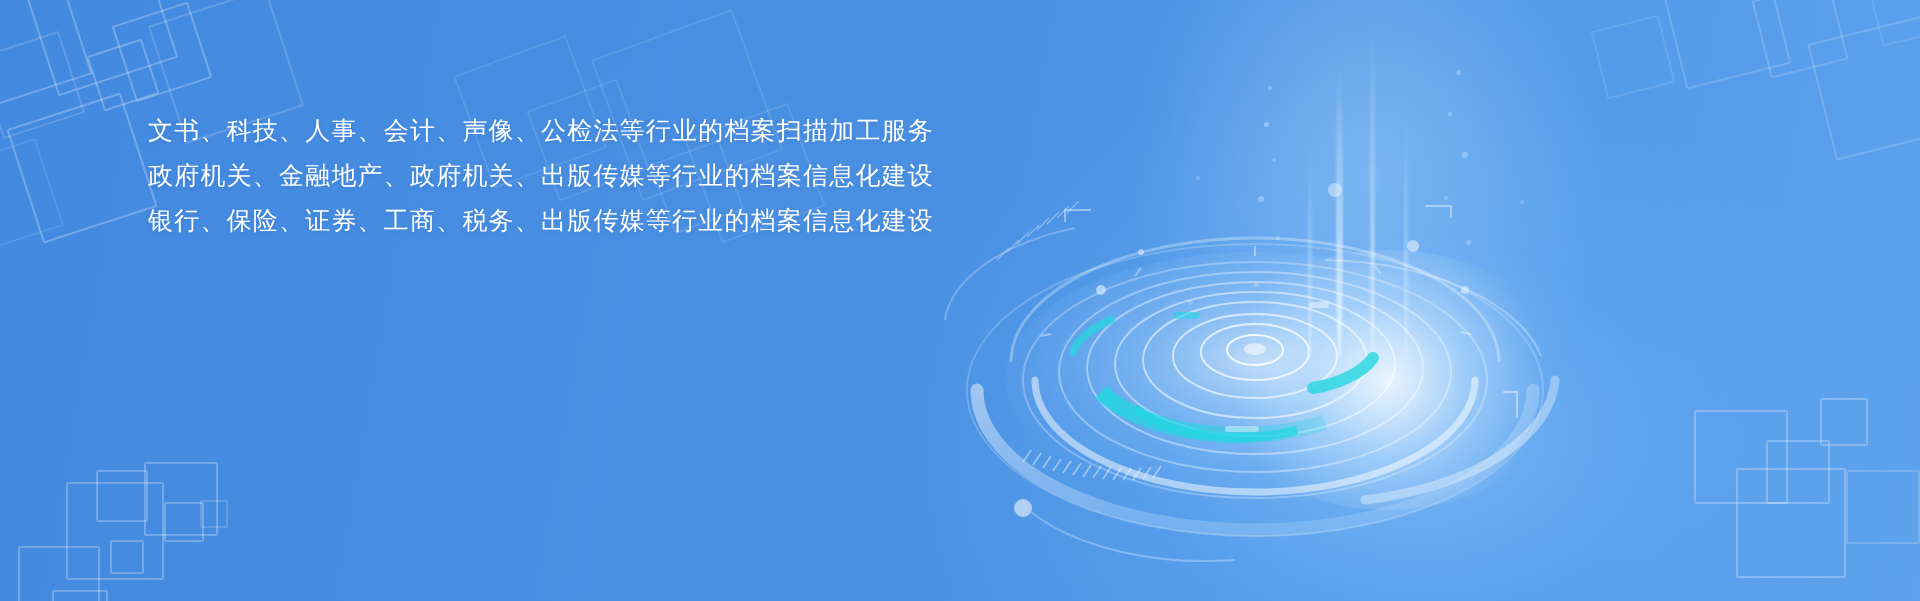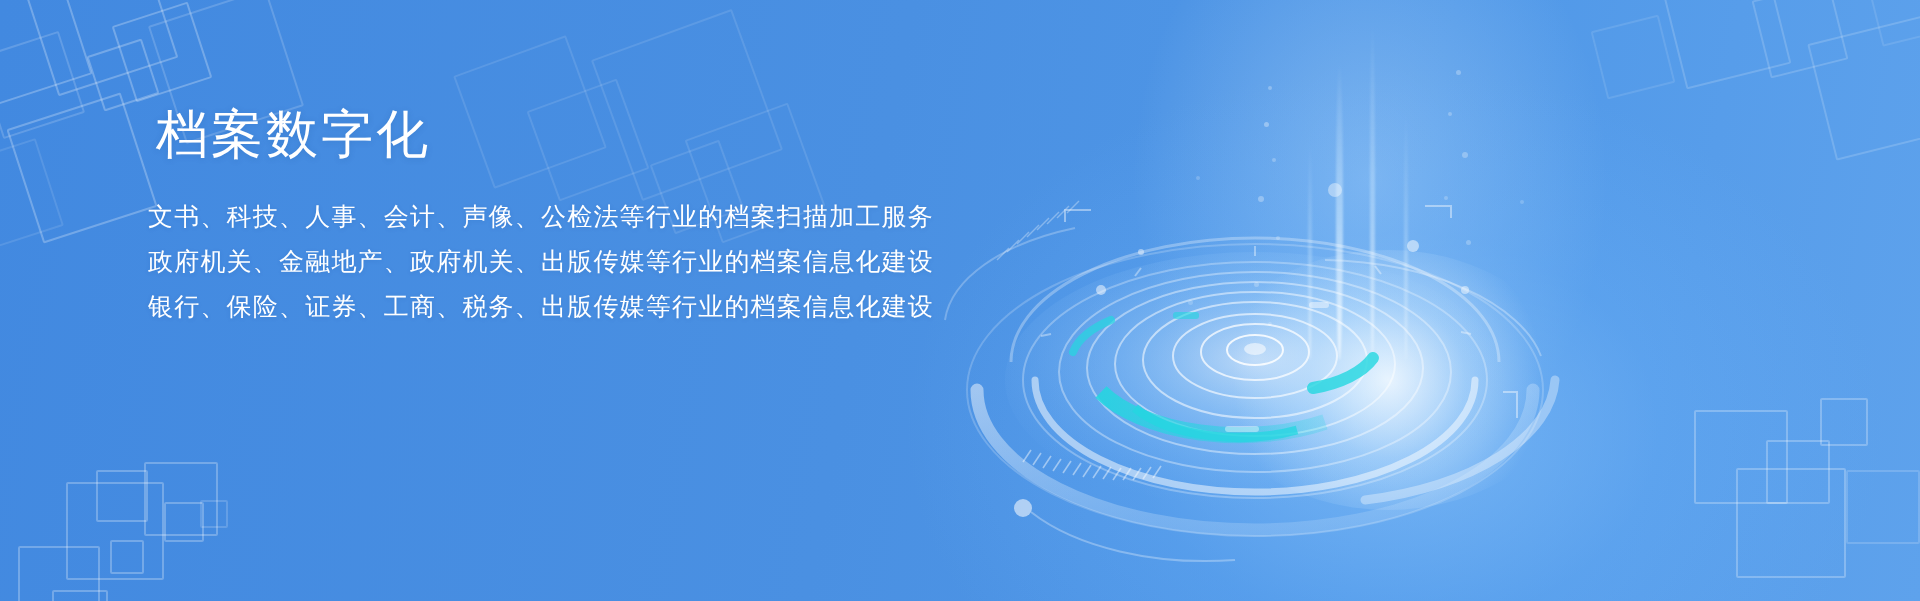--- a/index.html
+++ b/index.html
@@ -246,19 +246,18 @@
         <path d="M 186 250 l -26 0 l 0 12"></path>
         <path d="M 612 458 l 0 -26 l -14 0"></path>
       </g>
       <rect x="268" y="352" width="26" height="7" rx="3" fill="#23d7e0" fill-opacity="0.6"></rect>
       <rect x="404" y="342" width="20" height="6" rx="3" fill="#ffffff" fill-opacity="0.45"></rect>
       <rect x="320" y="466" width="34" height="6" rx="3" fill="#ffffff" fill-opacity="0.4"></rect>
     </svg>
   </div>
 
   <div id="text-block">
-    <h1 id="page-title">档案数字化</h1>
     <div class="desc-line">文书、科技、人事、会计、声像、公检法等行业的档案扫描加工服务</div>
     <div class="desc-line">政府机关、金融地产、政府机关、出版传媒等行业的档案信息化建设</div>
     <div class="desc-line">银行、保险、证券、工商、税务、出版传媒等行业的档案信息化建设</div>
   </div>
 
 </div>
 
 </body></html>

